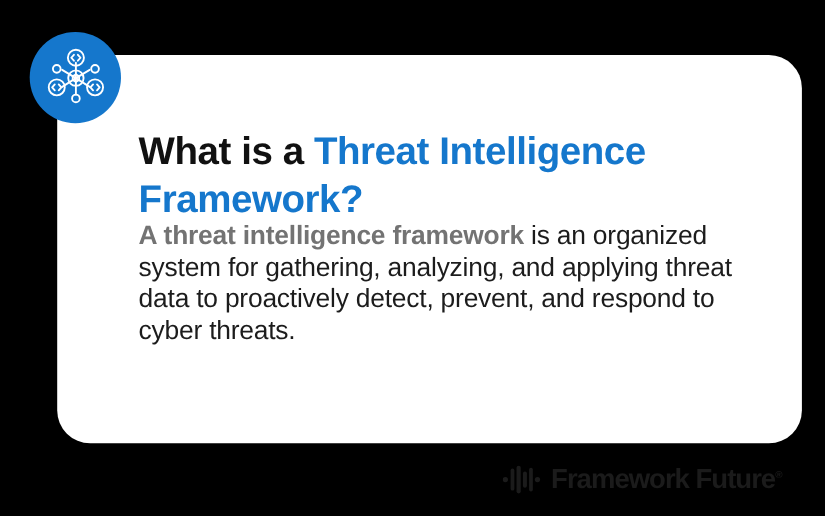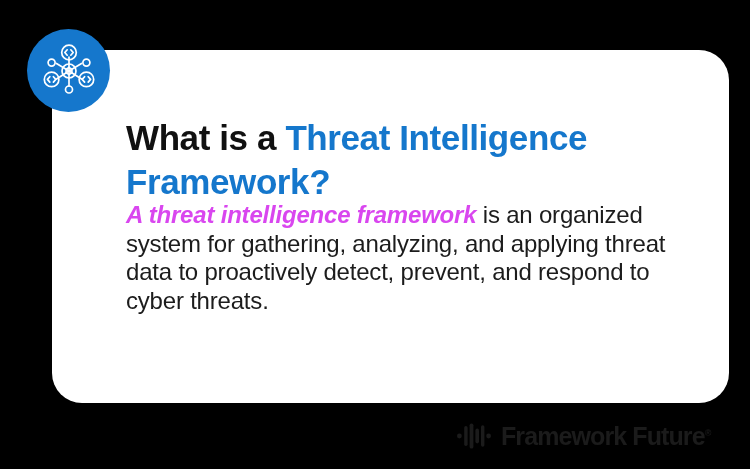--- a/index.html
+++ b/index.html
@@ -70,23 +70,22 @@
     position: absolute;
     left: 126px;
     top: 201px;
     width: 560px;
     font-size: 24px;
     line-height: 28.5px;
     color: #1c1c1c;
     letter-spacing: -0.2px;
   }
   .body-copy .lead {
-    color: #d946ef;
+    color: #737373;
     font-weight: 700;
-    font-style: italic;
   }
 
   
   .logo {
     position: absolute;
     left: 457px;
     top: 420px;
     height: 32px;
     display: flex;
     align-items: center;

